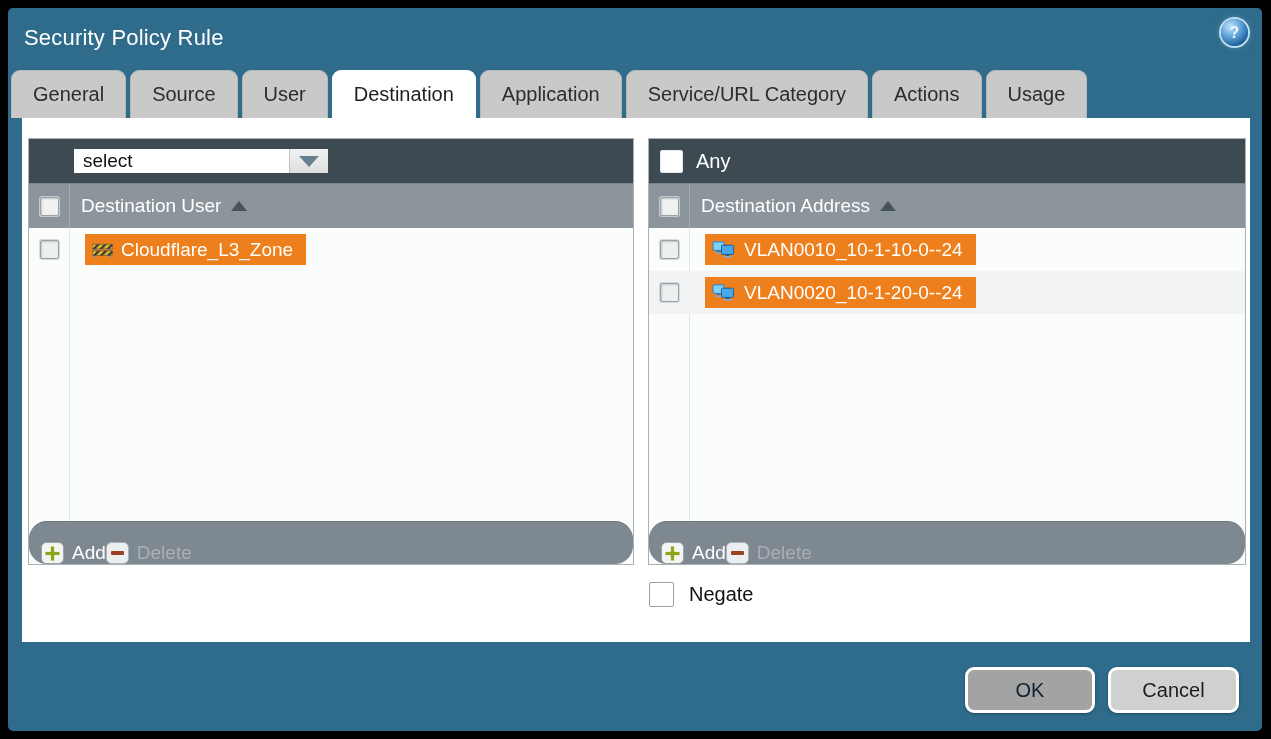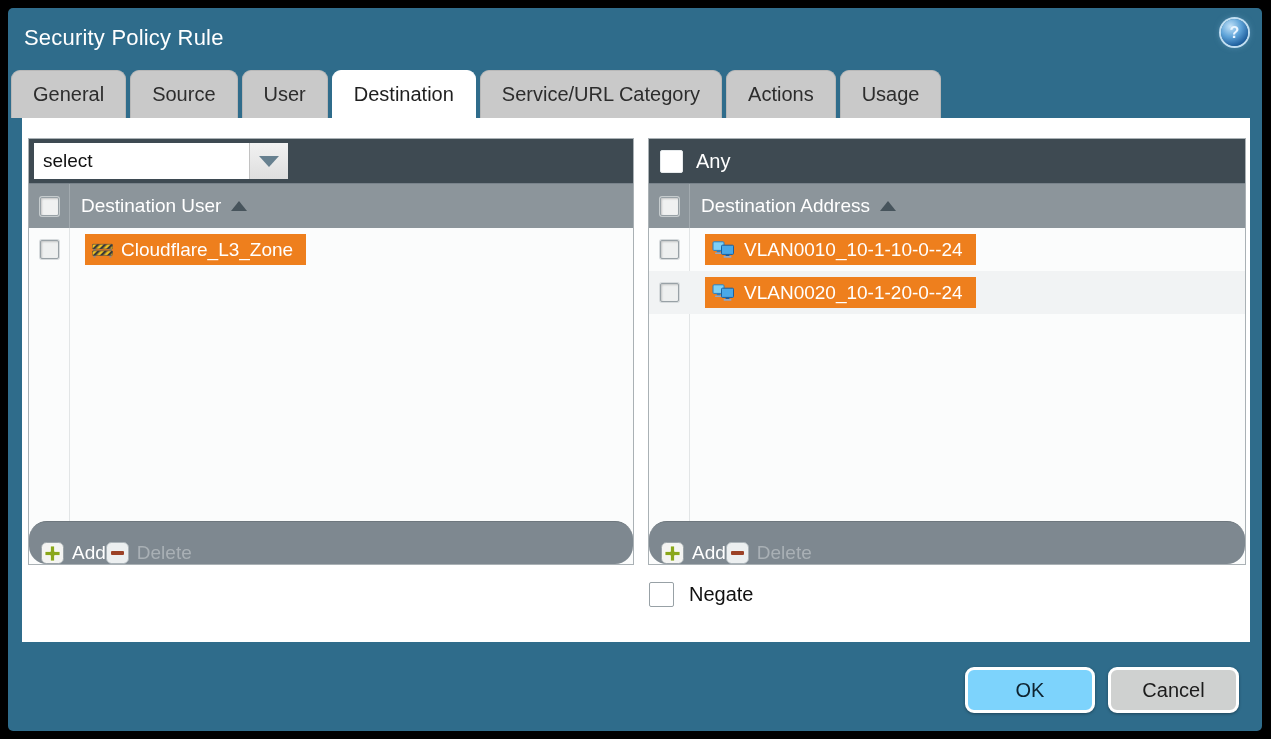--- a/index.html
+++ b/index.html
@@ -31,21 +31,21 @@
   .tab.active{background:#fff;border-color:#fff;color:#1f1f1f;}
   
   .content{position:absolute;top:110px;left:14px;width:1228px;height:524px;background:#fff;}
   .panel{
     position:absolute;top:20px;height:427px;border:1px solid #aab1b5;box-sizing:border-box;
     display:flex;flex-direction:column;background:#fbfcfc;
   }
   .panel.zone{left:6px;width:606px;}
   .panel.addr{left:626px;width:598px;}
   .panel-head{height:44px;background:#3e4a52;flex:none;display:flex;align-items:center;padding:0 5px;}
-  .filter-combo{display:flex;height:36px;}
+  .filter-combo{display:flex;height:24px;margin-left:40px;}
   .filter-box{
     width:215px;background:#fff;display:flex;align-items:center;padding-left:9px;
     font-size:19px;color:#111;box-sizing:border-box;cursor:text;
   }
   .filter-btn{
     width:38px;background:linear-gradient(#f2f2f2,#dedede);border-left:1px solid #c2c2c2;
     display:flex;align-items:center;justify-content:center;cursor:pointer;
   }
   .tri-down{width:0;height:0;border-left:10px solid transparent;border-right:10px solid transparent;border-top:11px solid #67808f;}
   .tri-up{width:0;height:0;border-left:8px solid transparent;border-right:8px solid transparent;border-bottom:10px solid #47545c;margin-left:10px;}
@@ -77,39 +77,40 @@
   .foot-btn{display:flex;align-items:center;gap:8px;font-size:19px;cursor:pointer;}
   .foot-btn.add{color:#fff;}
   .foot-btn.del{color:#a9b0b5;cursor:default;}
   .negate-row{position:absolute;left:627px;top:464px;display:flex;align-items:center;gap:15px;font-size:20px;color:#111;text-align:center;}
   
   .btn{
     position:absolute;top:659px;height:46px;border:3px solid #fff;border-radius:9px;
     display:flex;align-items:center;justify-content:center;font-size:20px;cursor:pointer;
     box-shadow:0 1px 3px rgba(0,0,0,.35);box-sizing:border-box;
   }
-  .btn.ok{left:957px;width:130px;background:#7dd3fc;color:#0e2330;}
+  .btn.ok{left:957px;width:130px;background:#a3a3a3;color:#0e2330;}
   .btn.cancel{left:1100px;width:131px;background:#cfd1d0;color:#1c1c1c;}
   svg{display:block;}
 </style>
 </head>
 <body>
 
 <div class="dialog">
 
   <div class="titlebar">
     <div class="title-text">Security Policy Rule</div>
     <div class="help">?</div>
   </div>
 
   <div class="tabs">
     <div class="tab">General</div>
     <div class="tab">Source</div>
     <div class="tab">User</div>
     <div class="tab active">Destination</div>
+    <div class="tab">Application</div>
     <div class="tab">Service/URL Category</div>
     <div class="tab">Actions</div>
     <div class="tab">Usage</div>
   </div>
 
   <div class="content">
 
     <div class="panel zone">
       <div class="panel-head">
         <div class="filter-combo">

